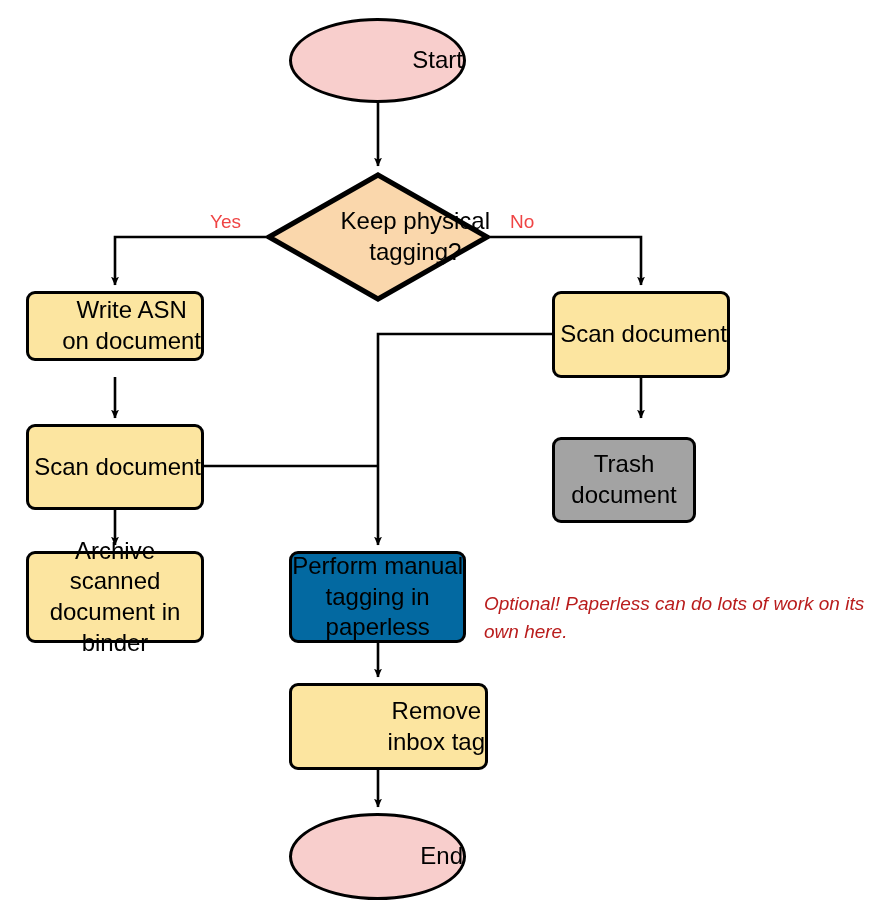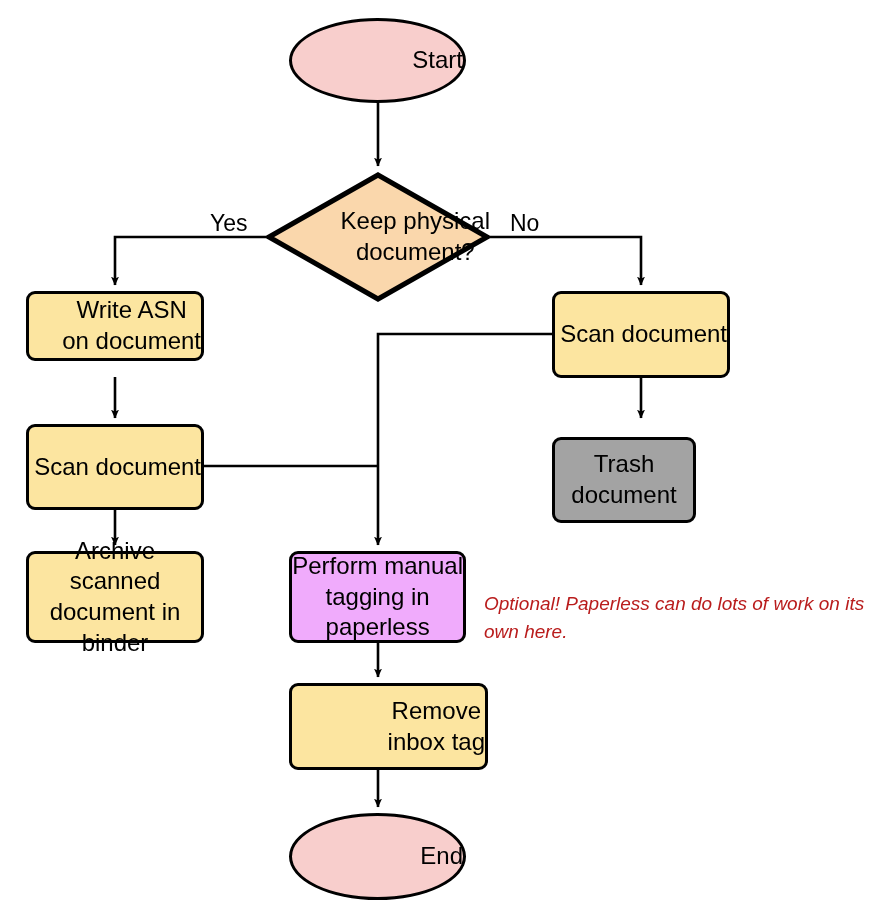--- a/index.html
+++ b/index.html
@@ -59,22 +59,22 @@
     width: 100%;
     height: 100%;
     z-index: 1;
   }
   .decision .decision-label {
     position: relative;
     z-index: 2;
   }
   .edge-label {
     position: absolute;
-    font-size: 23px;
-    color: #000000;
+    font-size: 19px;
+    color: #ef4444;
     line-height: 1;
     white-space: nowrap;
     z-index: 4;
   }
   .annotation {
     position: absolute;
     font-size: 19px;
     font-style: italic;
     color: #b91c1c;
     line-height: 1.45;
@@ -118,21 +118,21 @@
 
   <div class="node terminator" style="left:289px; top:18px; width:177px; height:85px; background:#F8CECC;">
     <span>Start</span>
   </div>
 
   <div class="node decision" style="left:266px; top:172px; width:224px; height:130px;">
     <svg class="diamond-shape" viewBox="0 0 224 130" preserveAspectRatio="none" xmlns="http://www.w3.org/2000/svg">
       <polygon points="112,3 221,65 112,127 3,65" fill="#FAD7AC" stroke="#000000" stroke-width="5" vector-effect="non-scaling-stroke" stroke-linejoin="miter"></polygon>
     </svg>
     <span class="decision-label">Keep physical
-document?</span>
+tagging?</span>
   </div>
 
   <div class="edge-label" style="left:210px; top:212px;">Yes</div>
   <div class="edge-label" style="left:510px; top:212px;">No</div>
 
   <div class="node process" style="left:26px; top:291px; width:178px; height:70px; background:#FCE5A0;">
     <span>Write ASN
 on document</span>
   </div>
 
@@ -147,21 +147,21 @@
   </div>
 
   <div class="node process" style="left:552px; top:291px; width:178px; height:87px; background:#FCE5A0;">
     <span>Scan document</span>
   </div>
 
   <div class="node process" style="left:552px; top:424px; width:144px; height:86px; background:#a3a3a3;margin-top:13px;">
     <span>Trash document</span>
   </div>
 
-  <div class="node process" style="left:289px; top:551px; width:177px; height:92px; background:#f0abfc;">
+  <div class="node process" style="left:289px; top:551px; width:177px; height:92px; background:#0369a1;">
     <span>Perform manual
 tagging in
 paperless</span>
   </div>
 
   <div class="node process" style="left:289px; top:683px; width:199px; height:87px; background:#FCE5A0;">
     <span>Remove
 inbox tag</span>
   </div>
 

